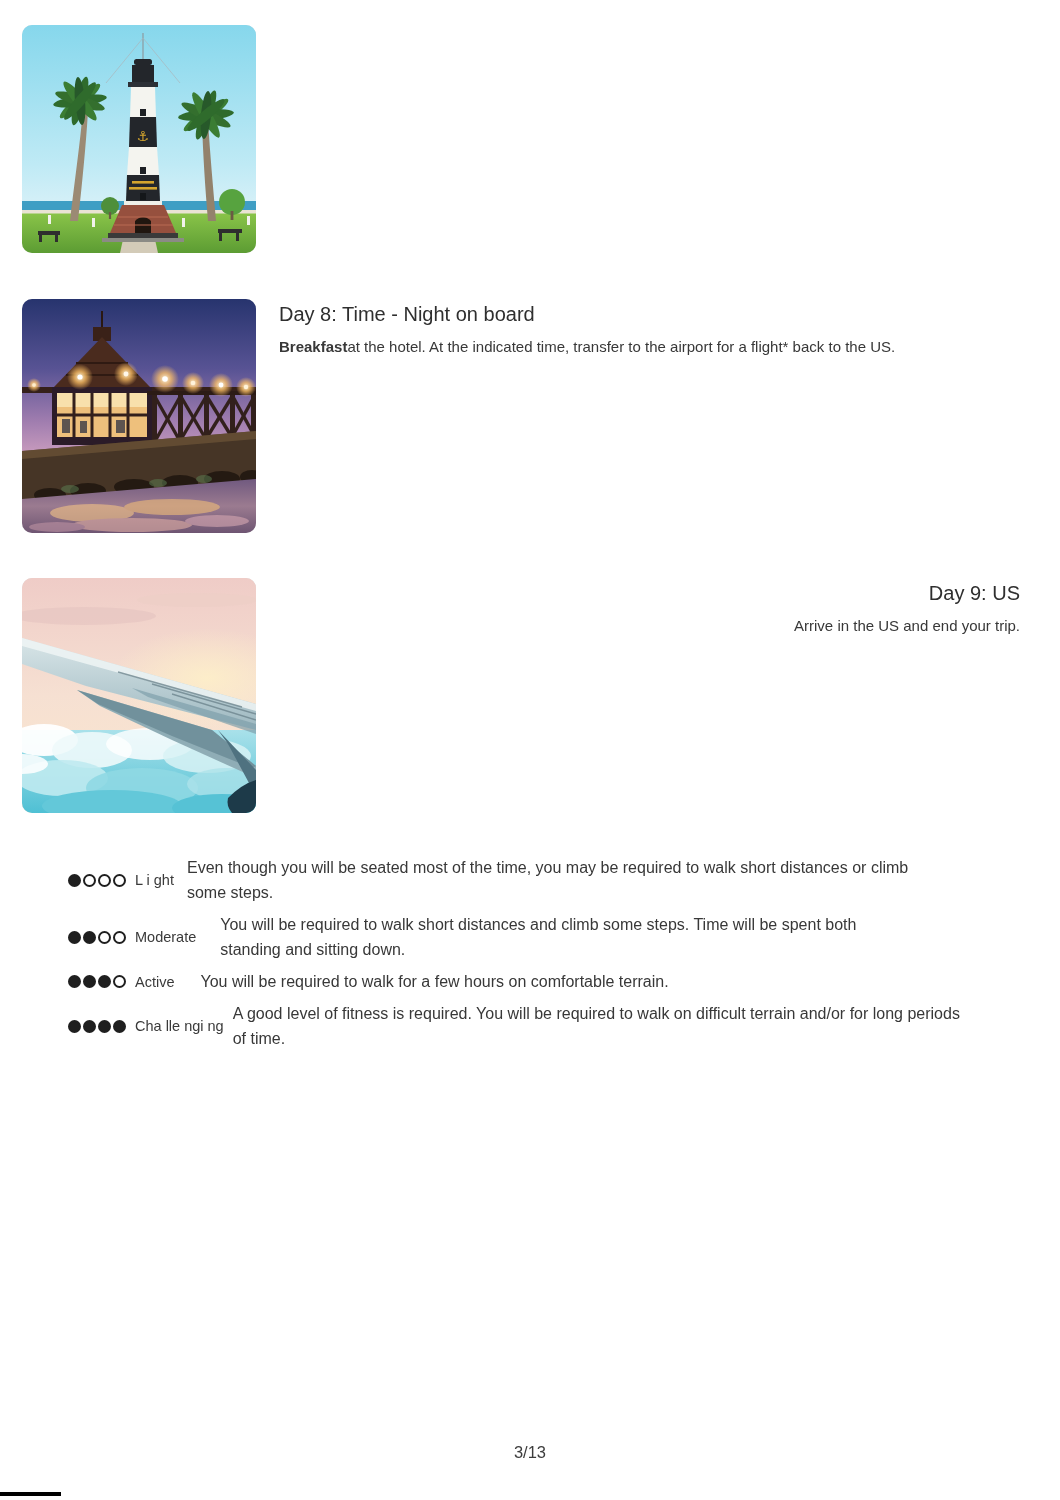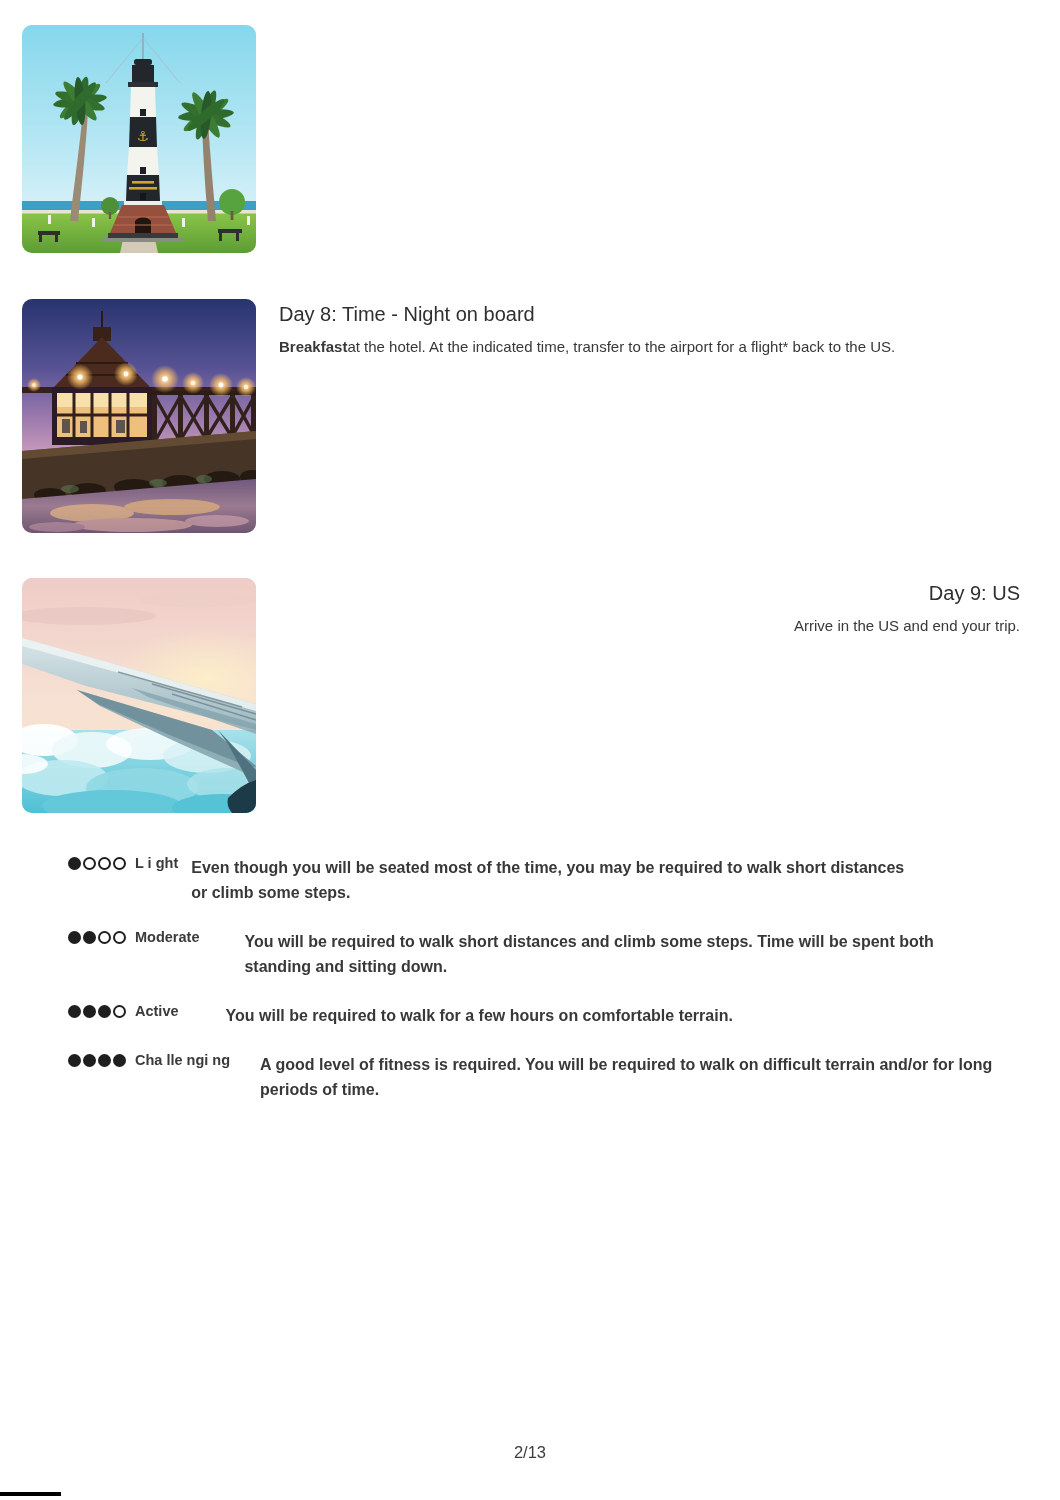--- a/index.html
+++ b/index.html
@@ -22,22 +22,22 @@
   .day-content{margin-left:23px;padding-top:2px;flex:1;min-width:0;}
   .day-title{
     margin:0 0 8px 0;font-size:20px;font-weight:400;color:#2f2f2f;line-height:26px;
   }
   .day-body{
     margin:0;font-size:15px;line-height:23px;color:#383838;max-width:755px;
   }
   .day-body .b{font-weight:700;}
   
   .legend{margin:42px 0 0 68px;display:flex;flex-direction:column;}
-  .legend-row{display:flex;align-items:flex-start;font-weight:bold;}
-  .legend-row + .legend-row{margin-top:24px;gap:21px;}
+  .legend-row{display:flex;align-items:center;}
+  .legend-row + .legend-row{margin-top:7px;}
   .legend-key{display:flex;align-items:center;flex:none;}
   .dots{display:flex;align-items:center;}
   .dot{
     width:13px;height:13px;border-radius:50%;box-sizing:border-box;
     border:2.5px solid #1f1f1f;background:#ffffff;margin-right:2px;
   }
   .dot.filled{background:#1f1f1f;}
   .legend-label{font-size:14.5px;color:#3a3a3a;margin-left:7px;white-space:nowrap;}
   .legend-desc{font-size:16px;line-height:25px;color:#383838;}
   .legend-row:nth-child(1) .legend-desc{margin-left:13px;max-width:730px;}
@@ -367,16 +367,16 @@
             <span class="dot filled"></span>
             <span class="dot filled"></span>
           </span>
         <span class="legend-label">Cha lle ngi ng</span>
       </div>
       <div class="legend-desc">A good level of fitness is required. You will be required to walk on difficult terrain and/or for long periods of time.</div>
     </div>
 
   </div>
 
-  <div class="page-number">2/13</div>
+  <div class="page-number">3/13</div>
   <div class="footer-line"></div>
 
 </div>
 
 </body></html>

